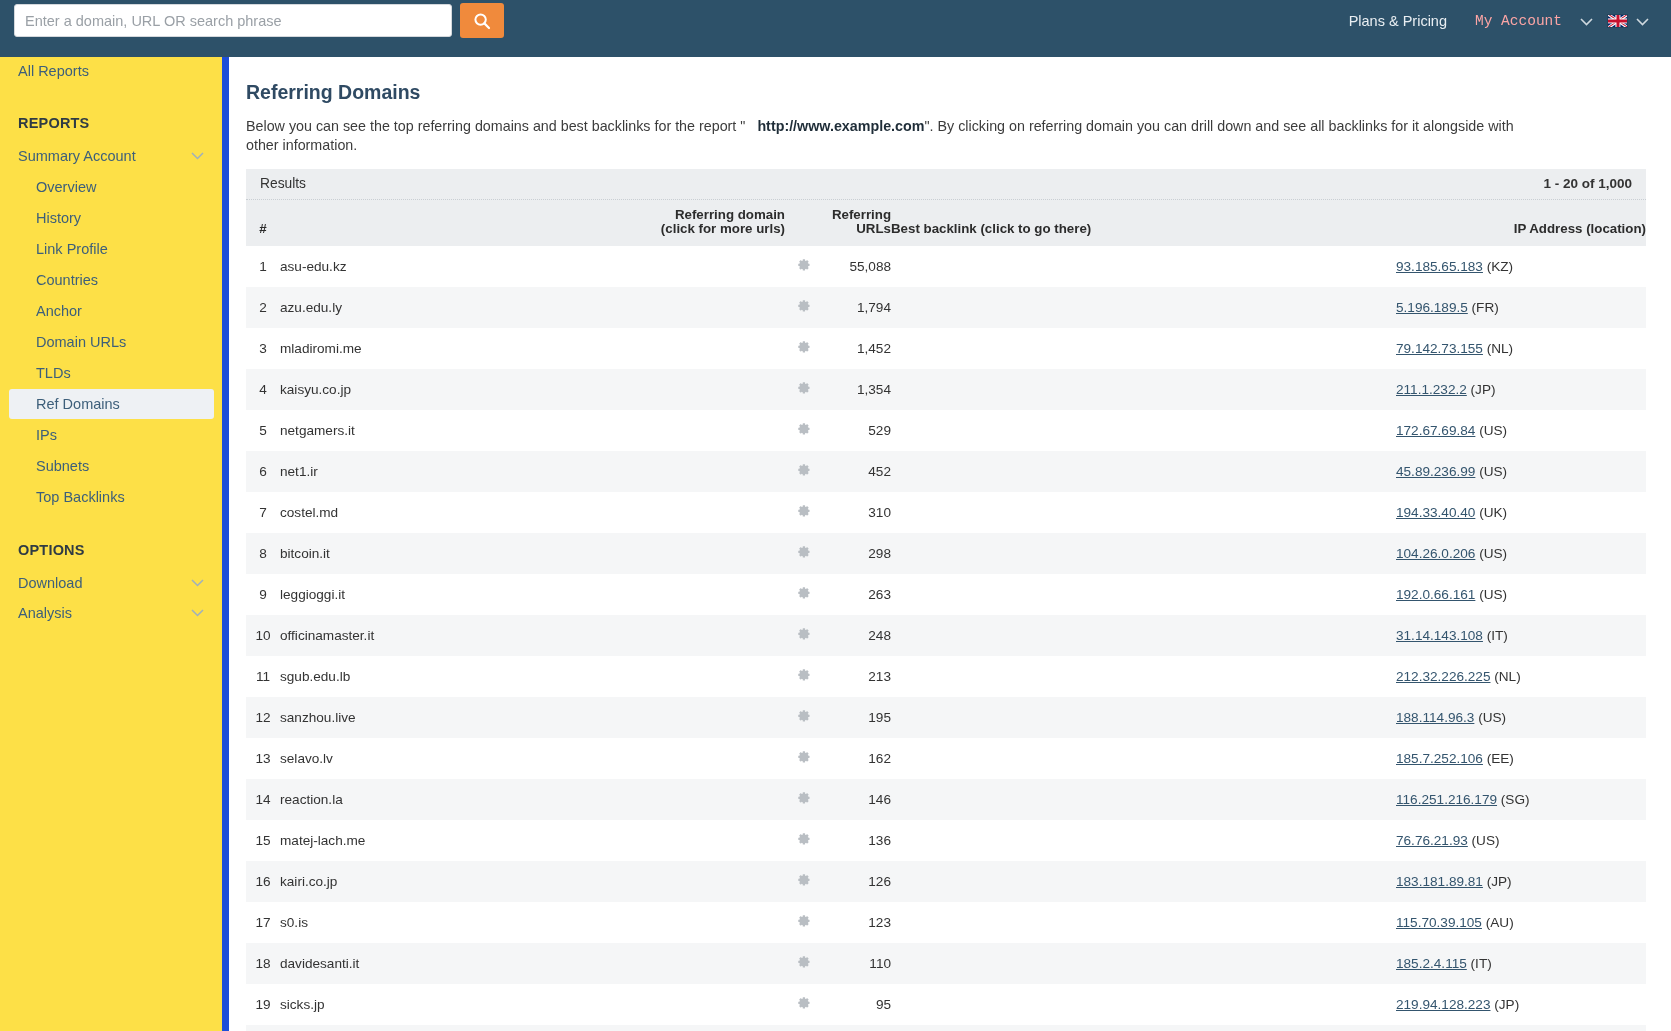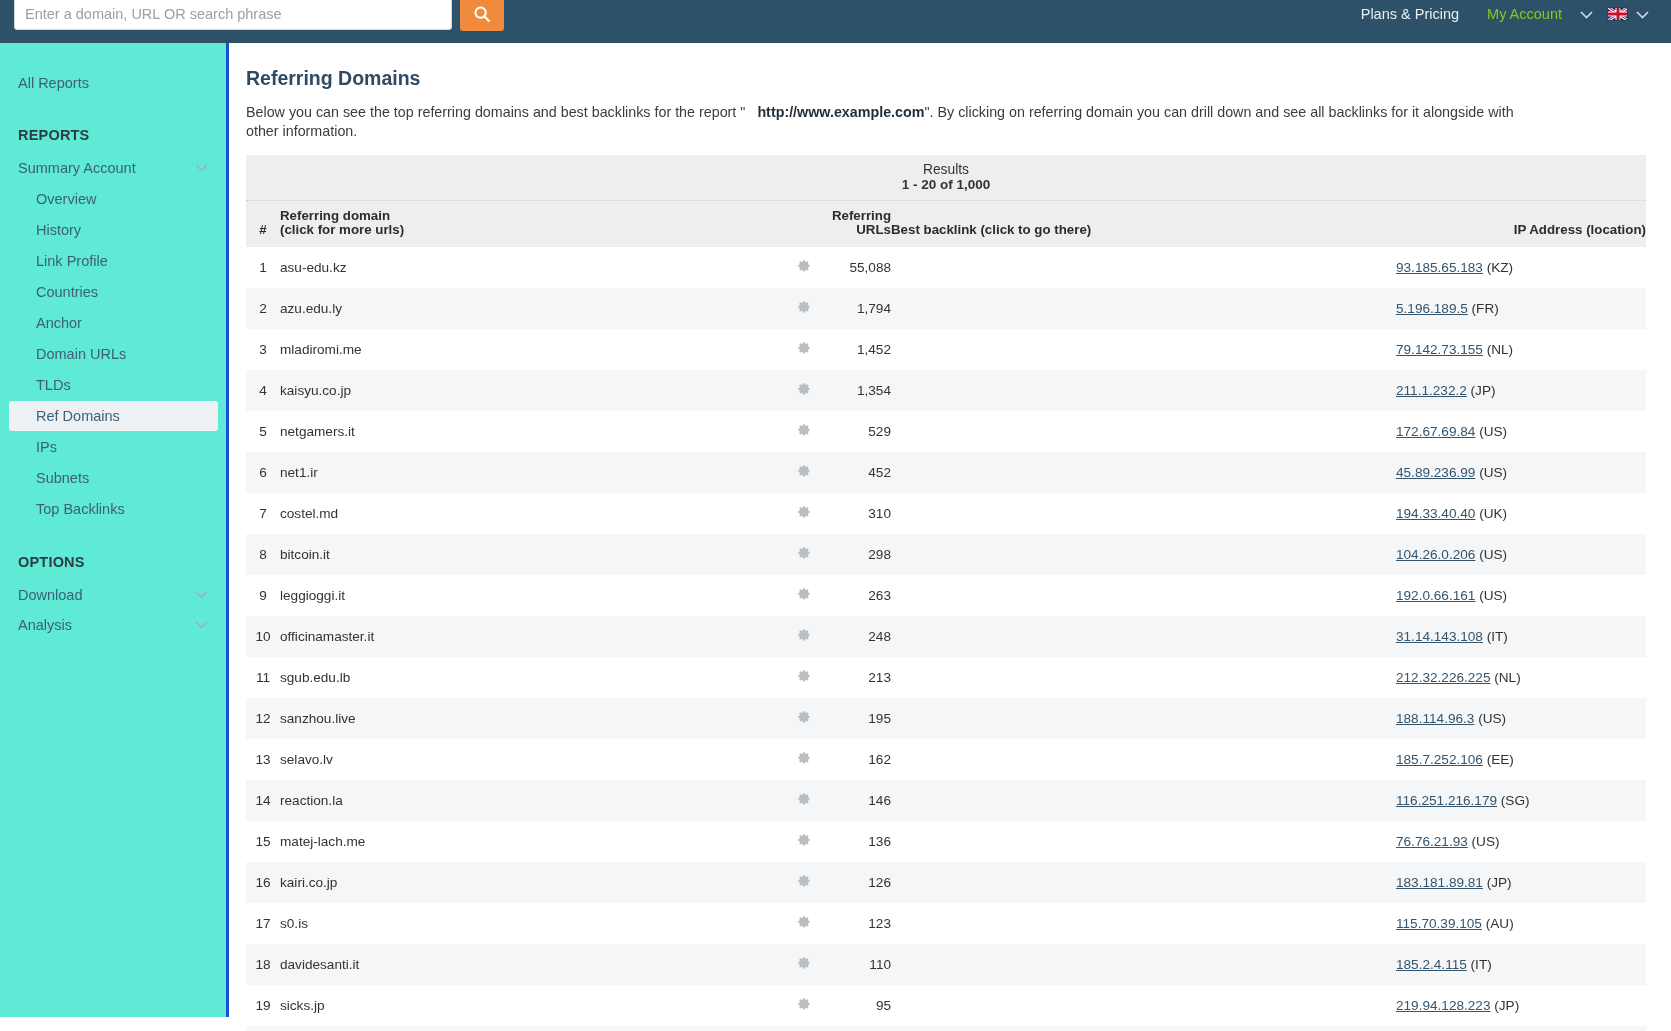--- a/index.html
+++ b/index.html
@@ -8,21 +8,21 @@
     margin: 0; padding: 0;
     width: 1671px; height: 1031px;
     background: #ffffff;
     font-family: "Liberation Sans", sans-serif;
     color: #2b2b2b;
     overflow: hidden;
   }
 
   
   .topbar {
-    height: 43px;
+    height: 57px;
     background: #2d5169;
     display: flex;
     align-items: center;
     padding: 0 22px 16px 14px;
     position: relative;
   }
   .search-wrap { display: flex; align-items: center; }
   .search-input {
     width: 438px; height: 33px;
     border: 1px solid #d4d8dc;
@@ -53,21 +53,21 @@
     gap: 0;
     font-size: 14.5px;
   }
   .topnav .nav-link {
     color: #e9eef2;
     text-decoration: none;
     padding: 0 14px;
     cursor: pointer;
     white-space: nowrap;
   }
-  .topnav .nav-link.accent { color: #84cc16; }
+  .topnav .nav-link.accent { color: #fca5a5; font-family: Liberation Mono, monospace; }
   .caret {
     display: inline-block;
     margin-left: 4px;
     color: #cfd8de;
   }
   .flag {
     width: 21px; height: 14px;
     margin-left: 14px;
     display: inline-block;
     position: relative;
@@ -95,23 +95,22 @@
   .flag .f-vr { position: absolute; left: 50%; top: 0; width: 3px; height: 100%; background: #C8102E; transform: translateX(-50%); }
   .flag .f-hr { position: absolute; top: 50%; left: 0; height: 3px; width: 100%; background: #C8102E; transform: translateY(-50%); }
 
   
   .layout { display: flex; height: 974px; }
 
   
   .sidebar {
     width: 229px;
     flex: 0 0 229px;
-    background: #5eead4;
-    border-right: 3px solid #1d4ed8;
-    padding-top: 26px;
+    background: #fde047;
+    border-right: 7px solid #1d4ed8;
     font-size: 14.5px;
   }
   .side-link {
     display: block;
     color: #3d5f7a;
     text-decoration: none;
     padding: 6px 18px;
     cursor: pointer;
   }
   .side-head {
@@ -161,36 +160,35 @@
   
   .results-bar {
     background: #eceef0;
     border-bottom: 1px dotted #c9ced3;
     display: flex;
     align-items: center;
     justify-content: space-between;
     padding: 7px 14px 8px 14px;
     font-size: 13.8px;
     color: #333;
-    flex-direction: column;
   }
   .results-bar .count { font-weight: bold; font-size: 13.5px; }
 
   table.rd { width: 100%; border-collapse: collapse; table-layout: fixed; }
   table.rd thead th {
     background: #eceef0;
     font-size: 13.3px;
     font-weight: bold;
     color: #2c2c2c;
     padding: 8px 0 10px 0;
     vertical-align: bottom;
     line-height: 14px;
   }
   th.c-num { width: 34px; text-align: center; }
-  th.c-dom { text-align: left; padding-left: 4px; }
+  th.c-dom { text-align: right; padding-left: 4px; }
   th.c-gear { width: 36px; }
   th.c-urls { width: 70px; text-align: right; }
   th.c-back { text-align: left; padding-left: 12px; }
   th.c-ip { width: 250px; text-align: right; padding-right: 10px; }
 
   table.rd tbody td {
     font-size: 13.6px;
     color: #333;
     padding: 12px 0;
     vertical-align: middle;

